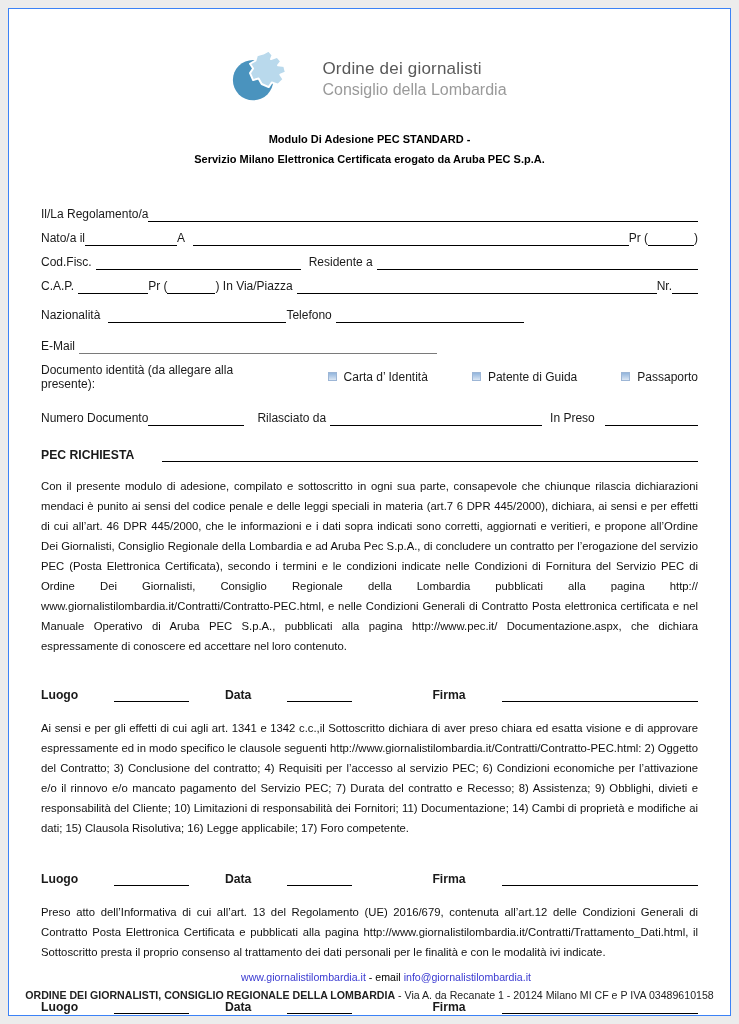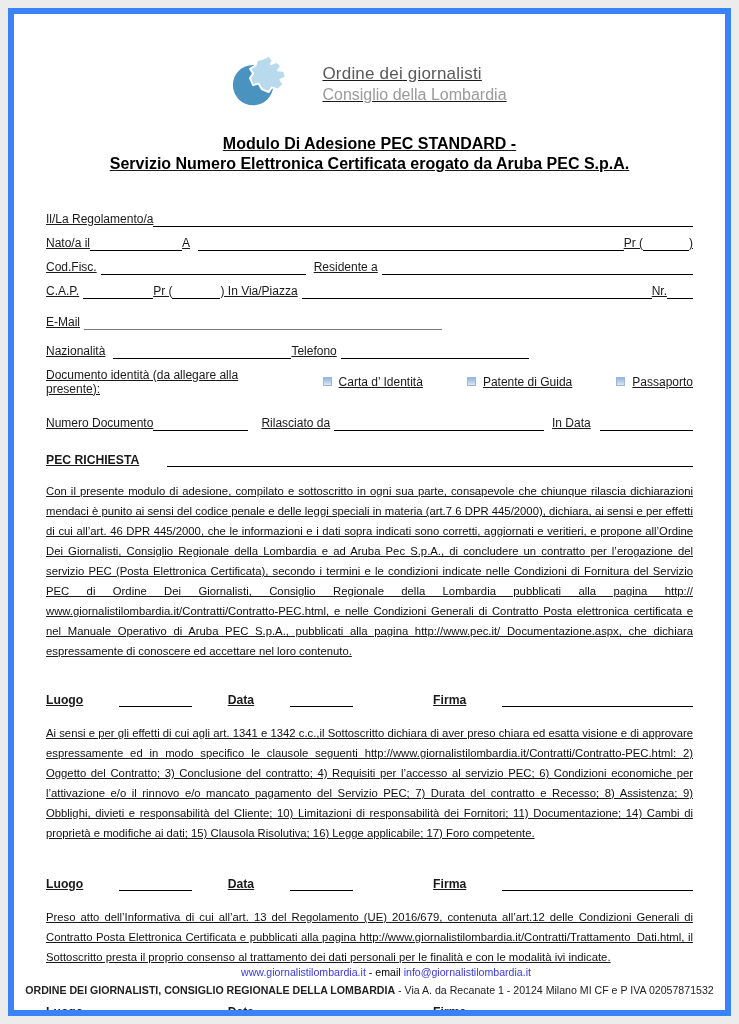--- a/index.html
+++ b/index.html
@@ -6,33 +6,32 @@
   html,body { width:739px; height:1024px; }
   body {
     background:#ececec;
     font-family:"Liberation Sans","DejaVu Sans",sans-serif;
     color:#1a1a1a;
     position:relative;
   }
   .page {
     position:absolute; inset:8px;
     background:#ffffff;
-    border:6px solid #3b82f6;
+    border:1px solid #3b82f6;
     padding:0 32px;
     overflow:hidden;
-    text-decoration:underline;
   }
   
   .logo-wrap { display:flex; justify-content:center; margin-top:40px; }
   .logo { display:flex; align-items:center; gap:12px; }
   .logo-text .t1 { font-size:17px; color:#595959; letter-spacing:.2px; }
   .logo-text .t2 { font-size:16px; color:#9a9a9a; margin-top:2px; }
   
   .doc-title {
-    text-align:center; font-weight:bold; font-size:16px; line-height:20px;
+    text-align:center; font-weight:bold; font-size:11px; line-height:20px;
     margin-top:20px; color:#000;
   }
   
   .form-area { margin-top:36px; font-size:12px; }
   .row { display:flex; align-items:flex-end; margin-bottom:7px; height:17px; }
   .row .lbl { white-space:nowrap; line-height:15px; }
   .line { border-bottom:1.5px solid #000; height:15px; display:inline-block; }
   .line.flex { flex:1; }
   .line.gray { border-bottom:1px solid #7a7a7a; }
   .gap4{width:4px;} .gap8{width:8px;} .gap10{width:10px;} .gap14{width:14px;} .gap28{width:28px;}
@@ -84,21 +83,21 @@
       </span>
       <span class="logo-text">
         <div class="t1">Ordine dei giornalisti</div>
         <div class="t2">Consiglio della Lombardia</div>
       </span>
     </div>
   </div>
 
   <div class="doc-title">
     <div>Modulo Di Adesione PEC STANDARD -</div>
-    <div>Servizio Numero Elettronica Certificata erogato da Aruba PEC S.p.A.</div>
+    <div>Servizio Milano Elettronica Certificata erogato da Aruba PEC S.p.A.</div>
   </div>
 
   <div class="form-area">
 
     <div class="row">
       <span class="lbl">Il/La Regolamento/a</span>
       <span class="line flex"></span>
     </div>
 
     <div class="row">
@@ -128,33 +127,33 @@
       <span class="line" style="width:70px"></span>
       <span class="lbl">Pr (</span>
       <span class="line" style="width:48px"></span>
       <span class="lbl">) In Via/Piazza</span>
       <span class="gap4"></span>
       <span class="line flex"></span>
       <span class="lbl">Nr.</span>
       <span class="line" style="width:26px"></span>
     </div>
 
+    <div class="row" style="margin-top:12px">
+      <span class="lbl">Nazionalità</span>
+      <span class="gap8"></span>
+      <span class="line" style="width:178px"></span>
+      <span class="lbl">Telefono</span>
+      <span class="gap4"></span>
+      <span class="line" style="width:188px"></span>
+    </div>
+
     <div class="row" style="margin-top:14px">
       <span class="lbl">E-Mail</span>
       <span class="gap4"></span>
       <span class="line gray" style="width:358px"></span>
-    </div>
-
-    <div class="row" style="margin-top:12px">
-      <span class="lbl">Nazionalità</span>
-      <span class="gap8"></span>
-      <span class="line" style="width:178px"></span>
-      <span class="lbl">Telefono</span>
-      <span class="gap4"></span>
-      <span class="line" style="width:188px"></span>
     </div>
 
     <div class="doc-row">
       <span class="lbl">Documento identità (da allegare alla presente):</span>
       <span class="cbitem">
         <span class="cb"></span>
         <span>Carta d’ Identità</span>
       </span>
       <span class="cbitem">
         <span class="cb"></span>
@@ -167,21 +166,21 @@
     </div>
 
     <div class="row" style="margin-top:24px">
       <span class="lbl">Numero Documento</span>
       <span class="line" style="width:98px"></span>
       <span class="gap14"></span>
       <span class="lbl">Rilasciato da</span>
       <span class="gap4"></span>
       <span class="line" style="width:218px"></span>
       <span class="gap8"></span>
-      <span class="lbl">In Data</span>
+      <span class="lbl">In Preso</span>
       <span class="gap10"></span>
       <span class="line" style="width:96px"></span>
     </div>
   </div>
 
 
   <div class="pec-row">
     <span class="lbl">PEC RICHIESTA</span>
     <span class="gap28"></span>
     <span class="line flex" style="border-bottom-width:1.6px"></span>
@@ -222,17 +221,17 @@
     <span class="lbl">Firma</span>
     <span class="line w-firma"></span>
   </div>
 
   <div class="footer">
     <div class="links">
       <a class="lnk" href="#">www.giornalistilombardia.it</a><span class="sep">- email</span><a class="lnk" href="#">info@giornalistilombardia.it</a>
     </div>
     <div class="org-line">
       <span class="org">ORDINE DEI GIORNALISTI, CONSIGLIO REGIONALE DELLA LOMBARDIA</span>
-      <span>- Via A. da Recanate 1 - 20124 Milano MI CF e P IVA 02057871532</span>
+      <span>- Via A. da Recanate 1 - 20124 Milano MI CF e P IVA 03489610158</span>
     </div>
   </div>
 
 </div>
 
 </body></html>

